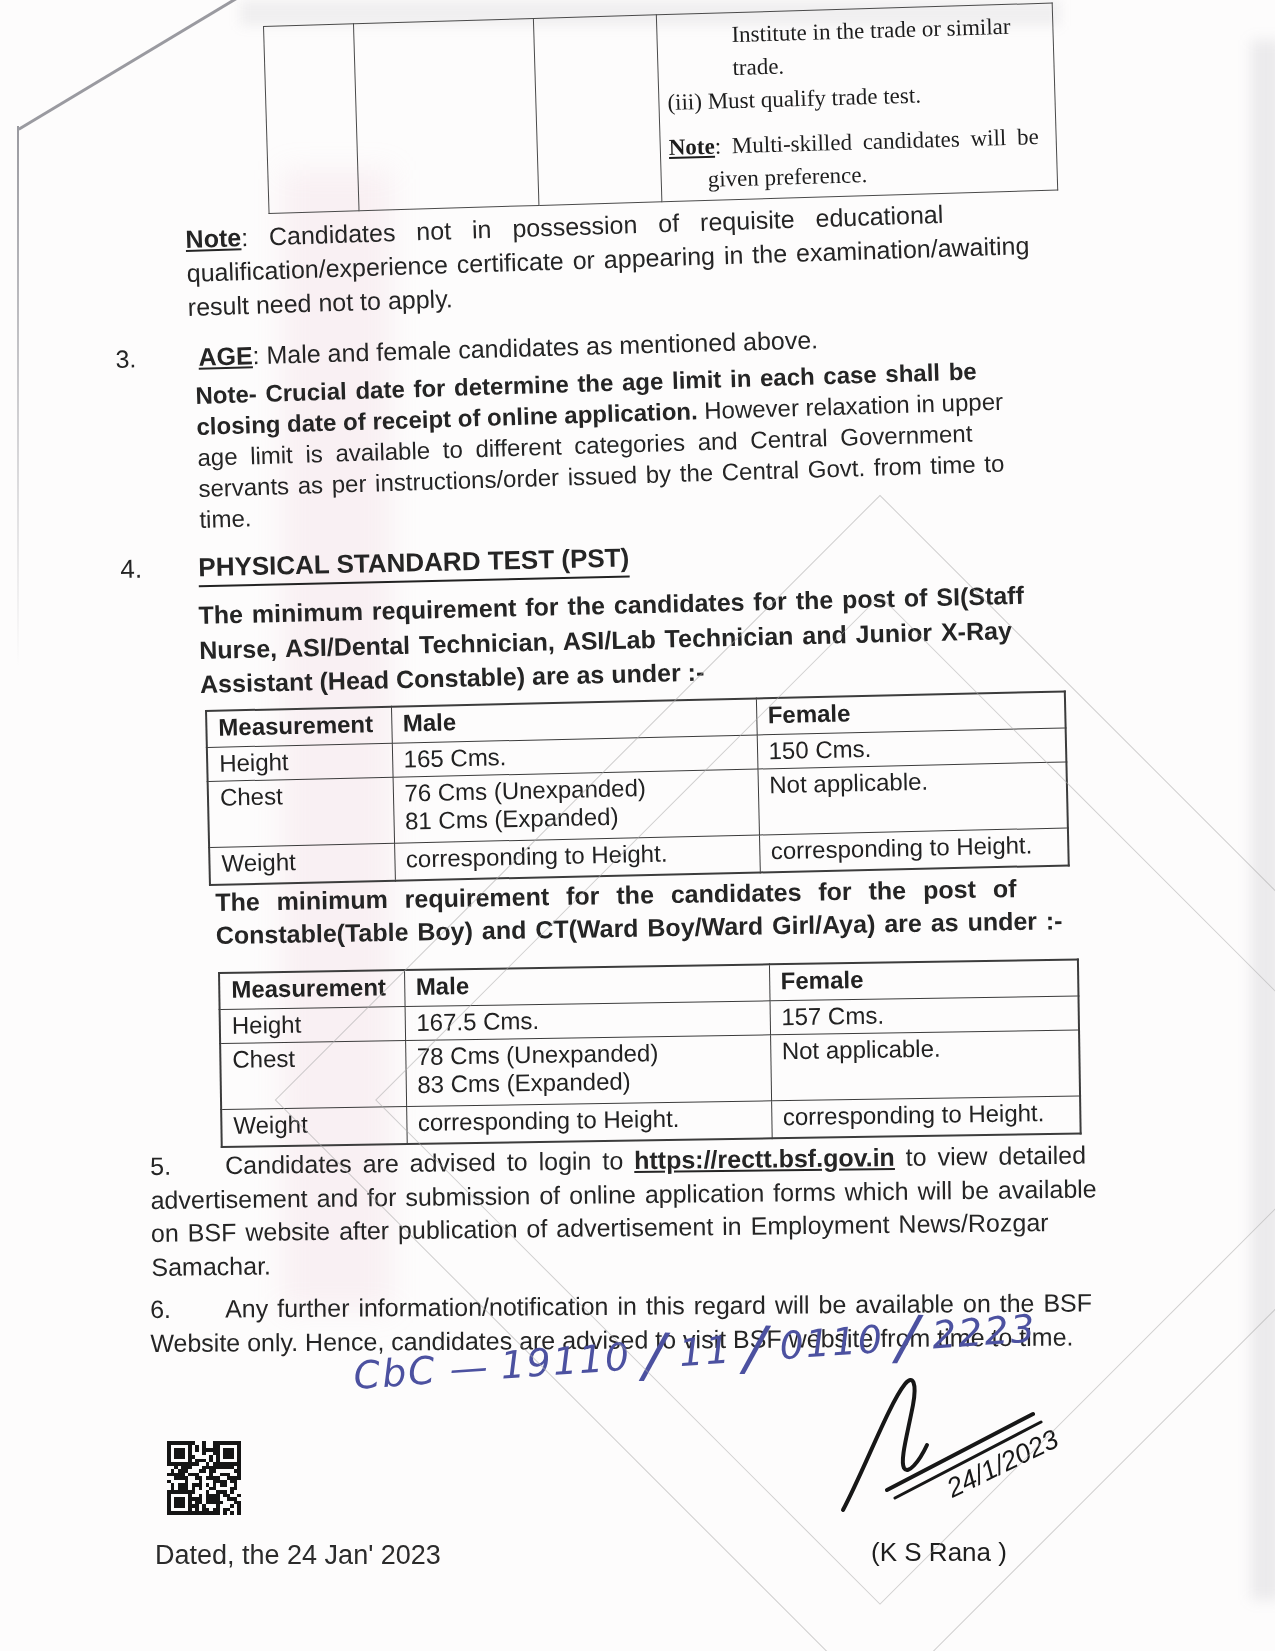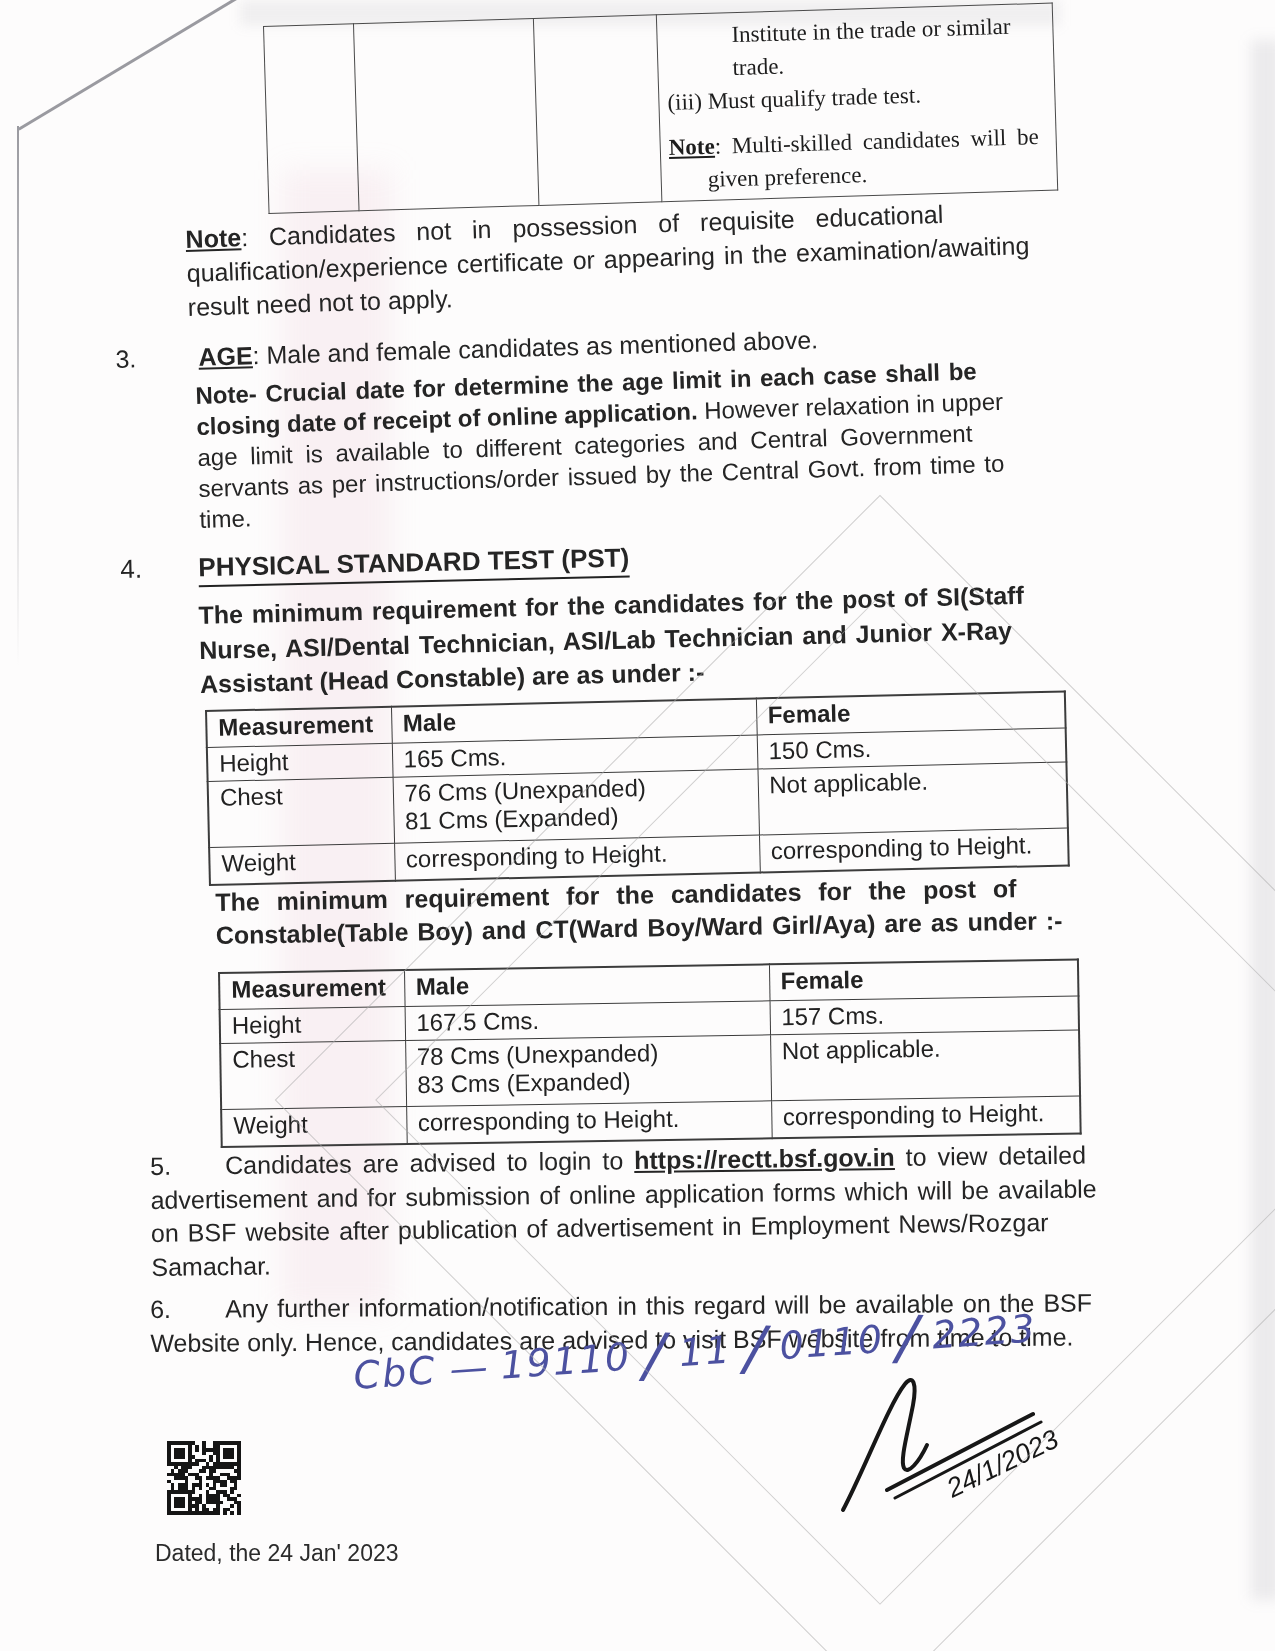--- a/index.html
+++ b/index.html
@@ -92,21 +92,21 @@
     grid-template-rows:repeat(21,1fr);grid-template-columns:repeat(21,1fr);z-index:2}
   .qr i{background:#151515;display:block}
 
   .hand{left:352px;top:1352px;display:flex;align-items:center;gap:13px;
     color:#4c51a0;font-family:"DejaVu Sans",sans-serif;font-style:italic;
     font-size:38px;letter-spacing:2px;transform:rotate(-4deg);transform-origin:0 0;z-index:3}
   .hand .slash{font-size:60px;line-height:.8;transform:rotate(6deg);font-weight:400}
   .hand .dash{letter-spacing:0}
 
   .sig{left:835px;top:1372px;z-index:3}
-  .dated{left:155px;top:1540px;font-size:23px;color:#2b2b2b;z-index:2}
+  .dated{left:155px;top:1540px;font-size:27px;color:#2b2b2b;z-index:2}
   .signatory{left:808px;top:1534px;width:262px;text-align:center;font-size:26px;
     line-height:37px;color:#1e1e1e;z-index:2}
 </style>
 </head>
 <body>
 
 <div class="abs edge-diag"></div>
 <div class="abs edge-vert"></div>
 <div class="abs tint-pink"></div>
 <div class="abs tint-right"></div>
@@ -519,13 +519,14 @@
       <path d="M52,118 L198,42"></path>
       <path d="M60,126 L206,50" stroke-width="3"></path>
     </g>
     <text transform="rotate(-26 168 88)" x="106" y="100" font-size="27" font-style="italic" fill="#171717">24/1/2023</text>
   </svg>
 </div>
 
 <div class="abs dated">Dated, the 24 Jan' 2023</div>
 
 <div class="abs signatory">
+  <div>(K S Rana )</div>
 </div>
 
 </body></html>

